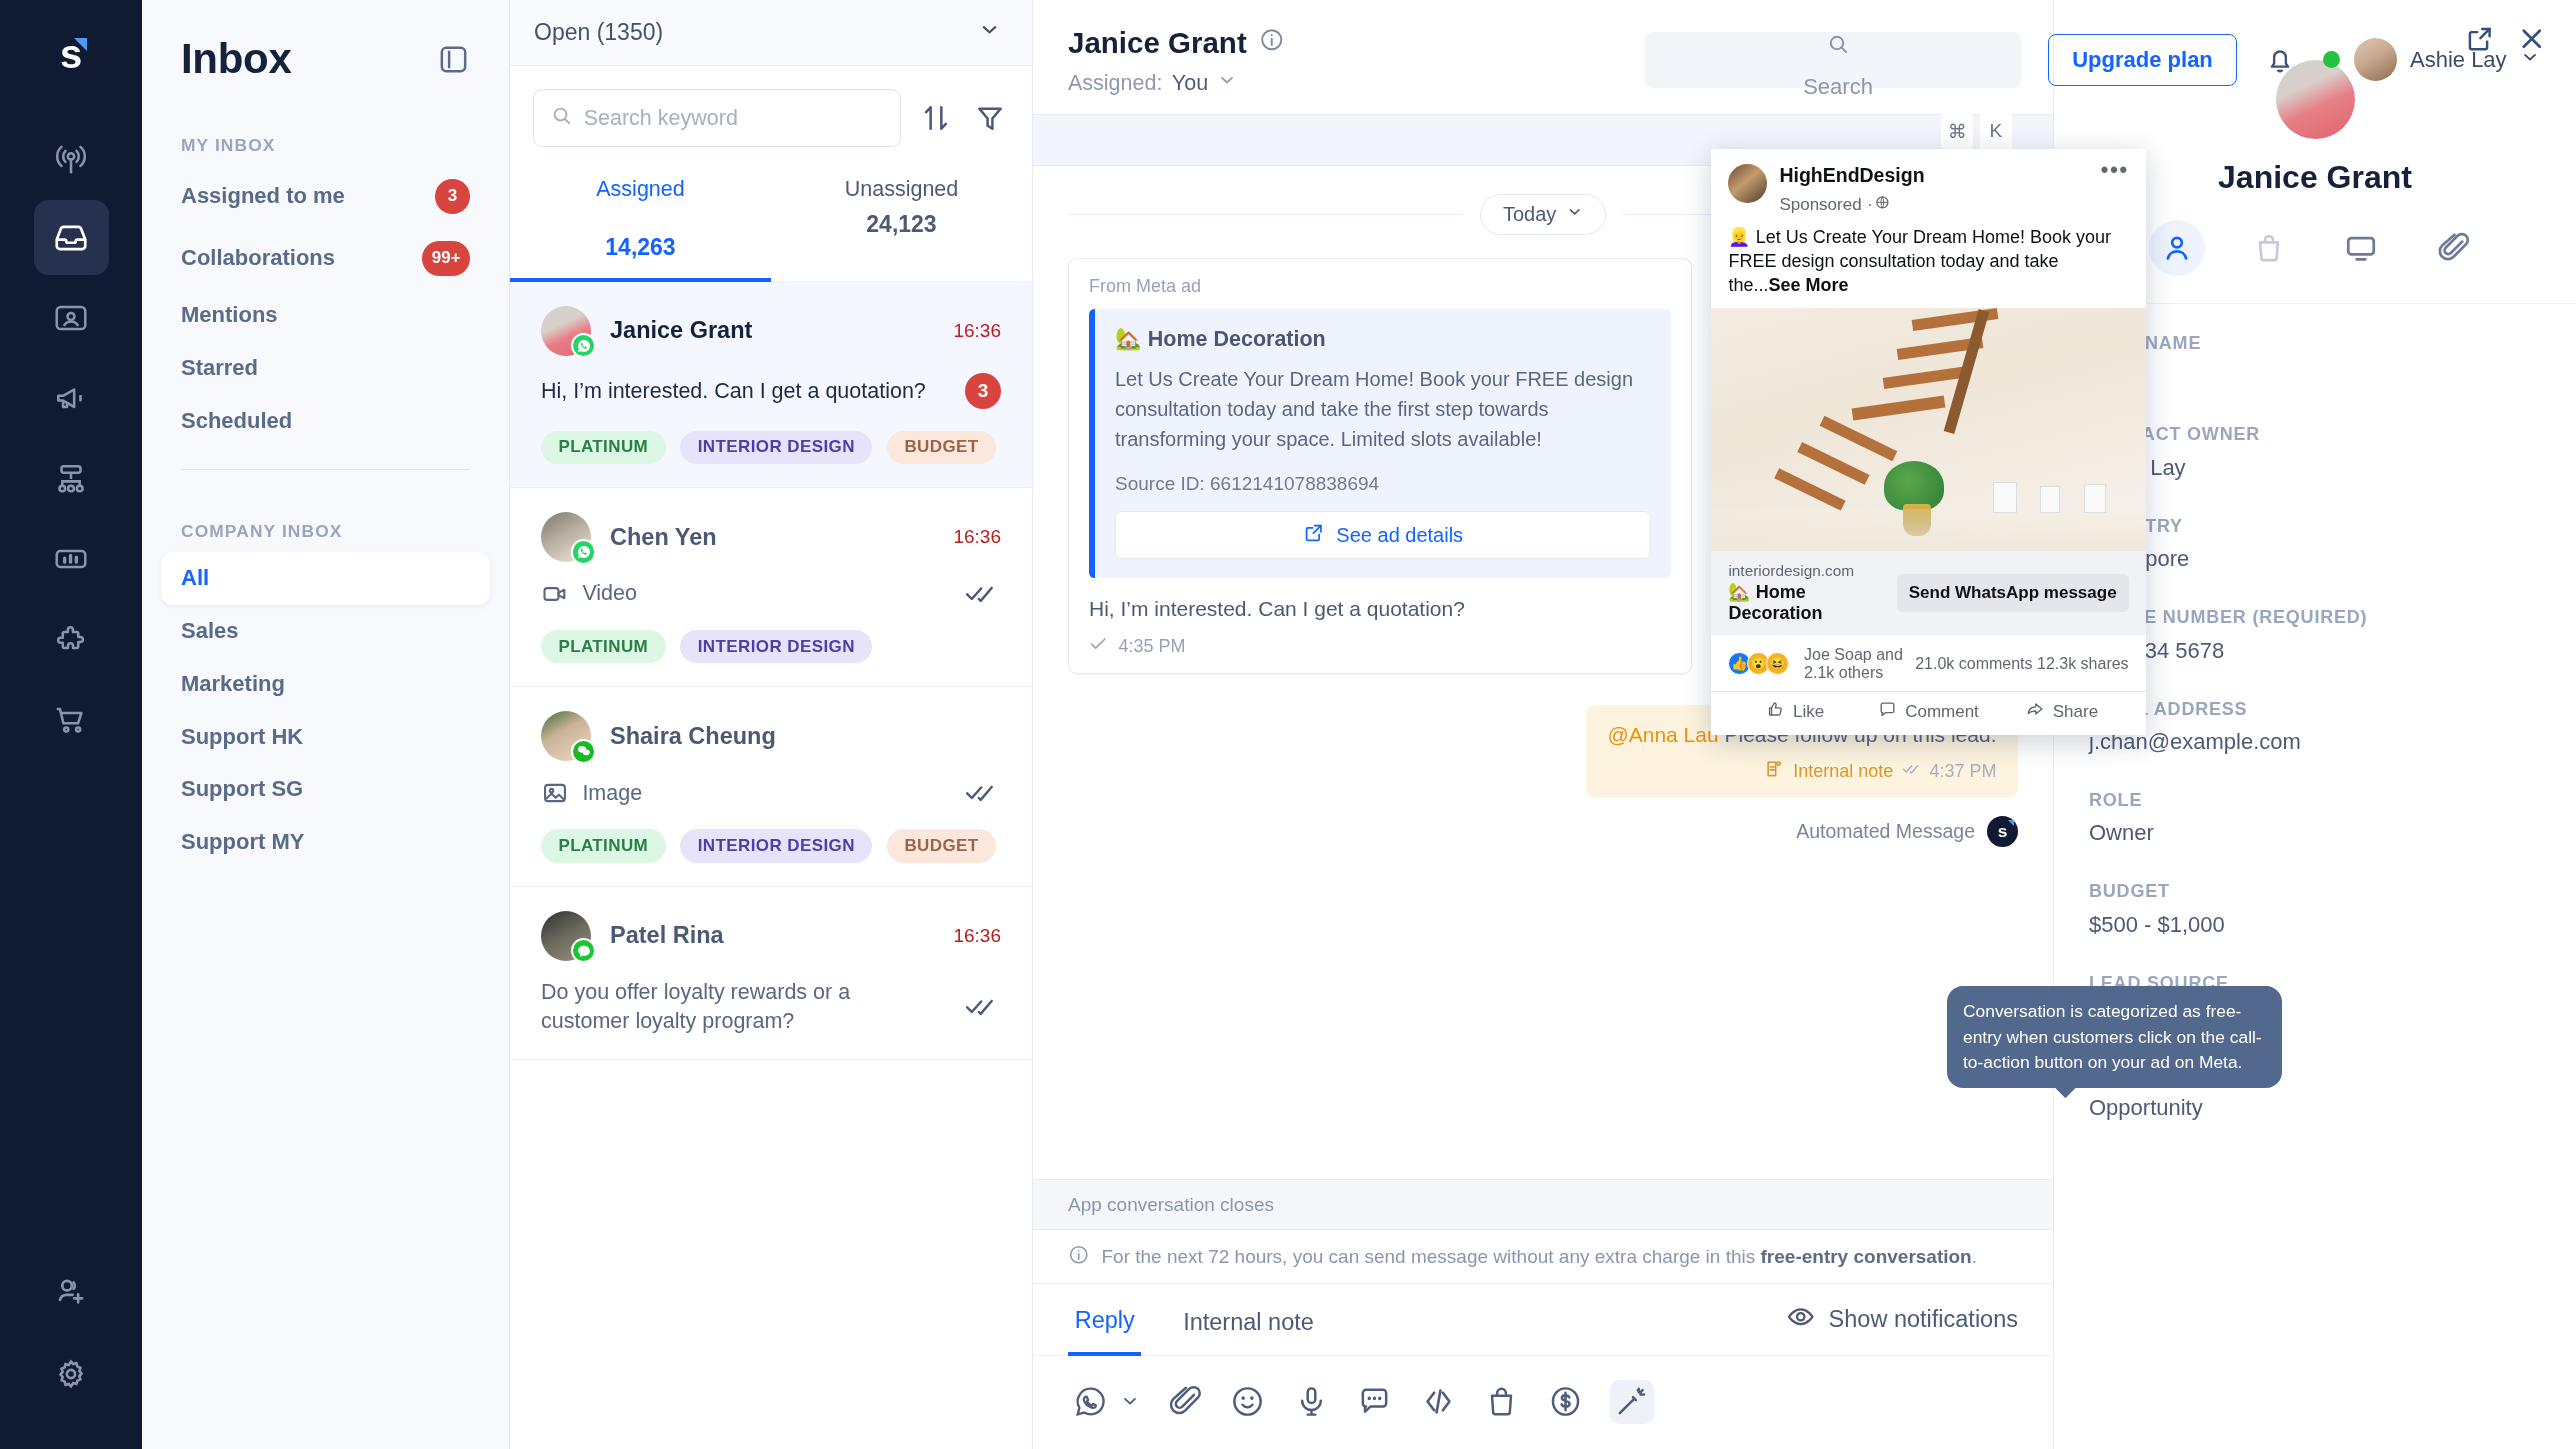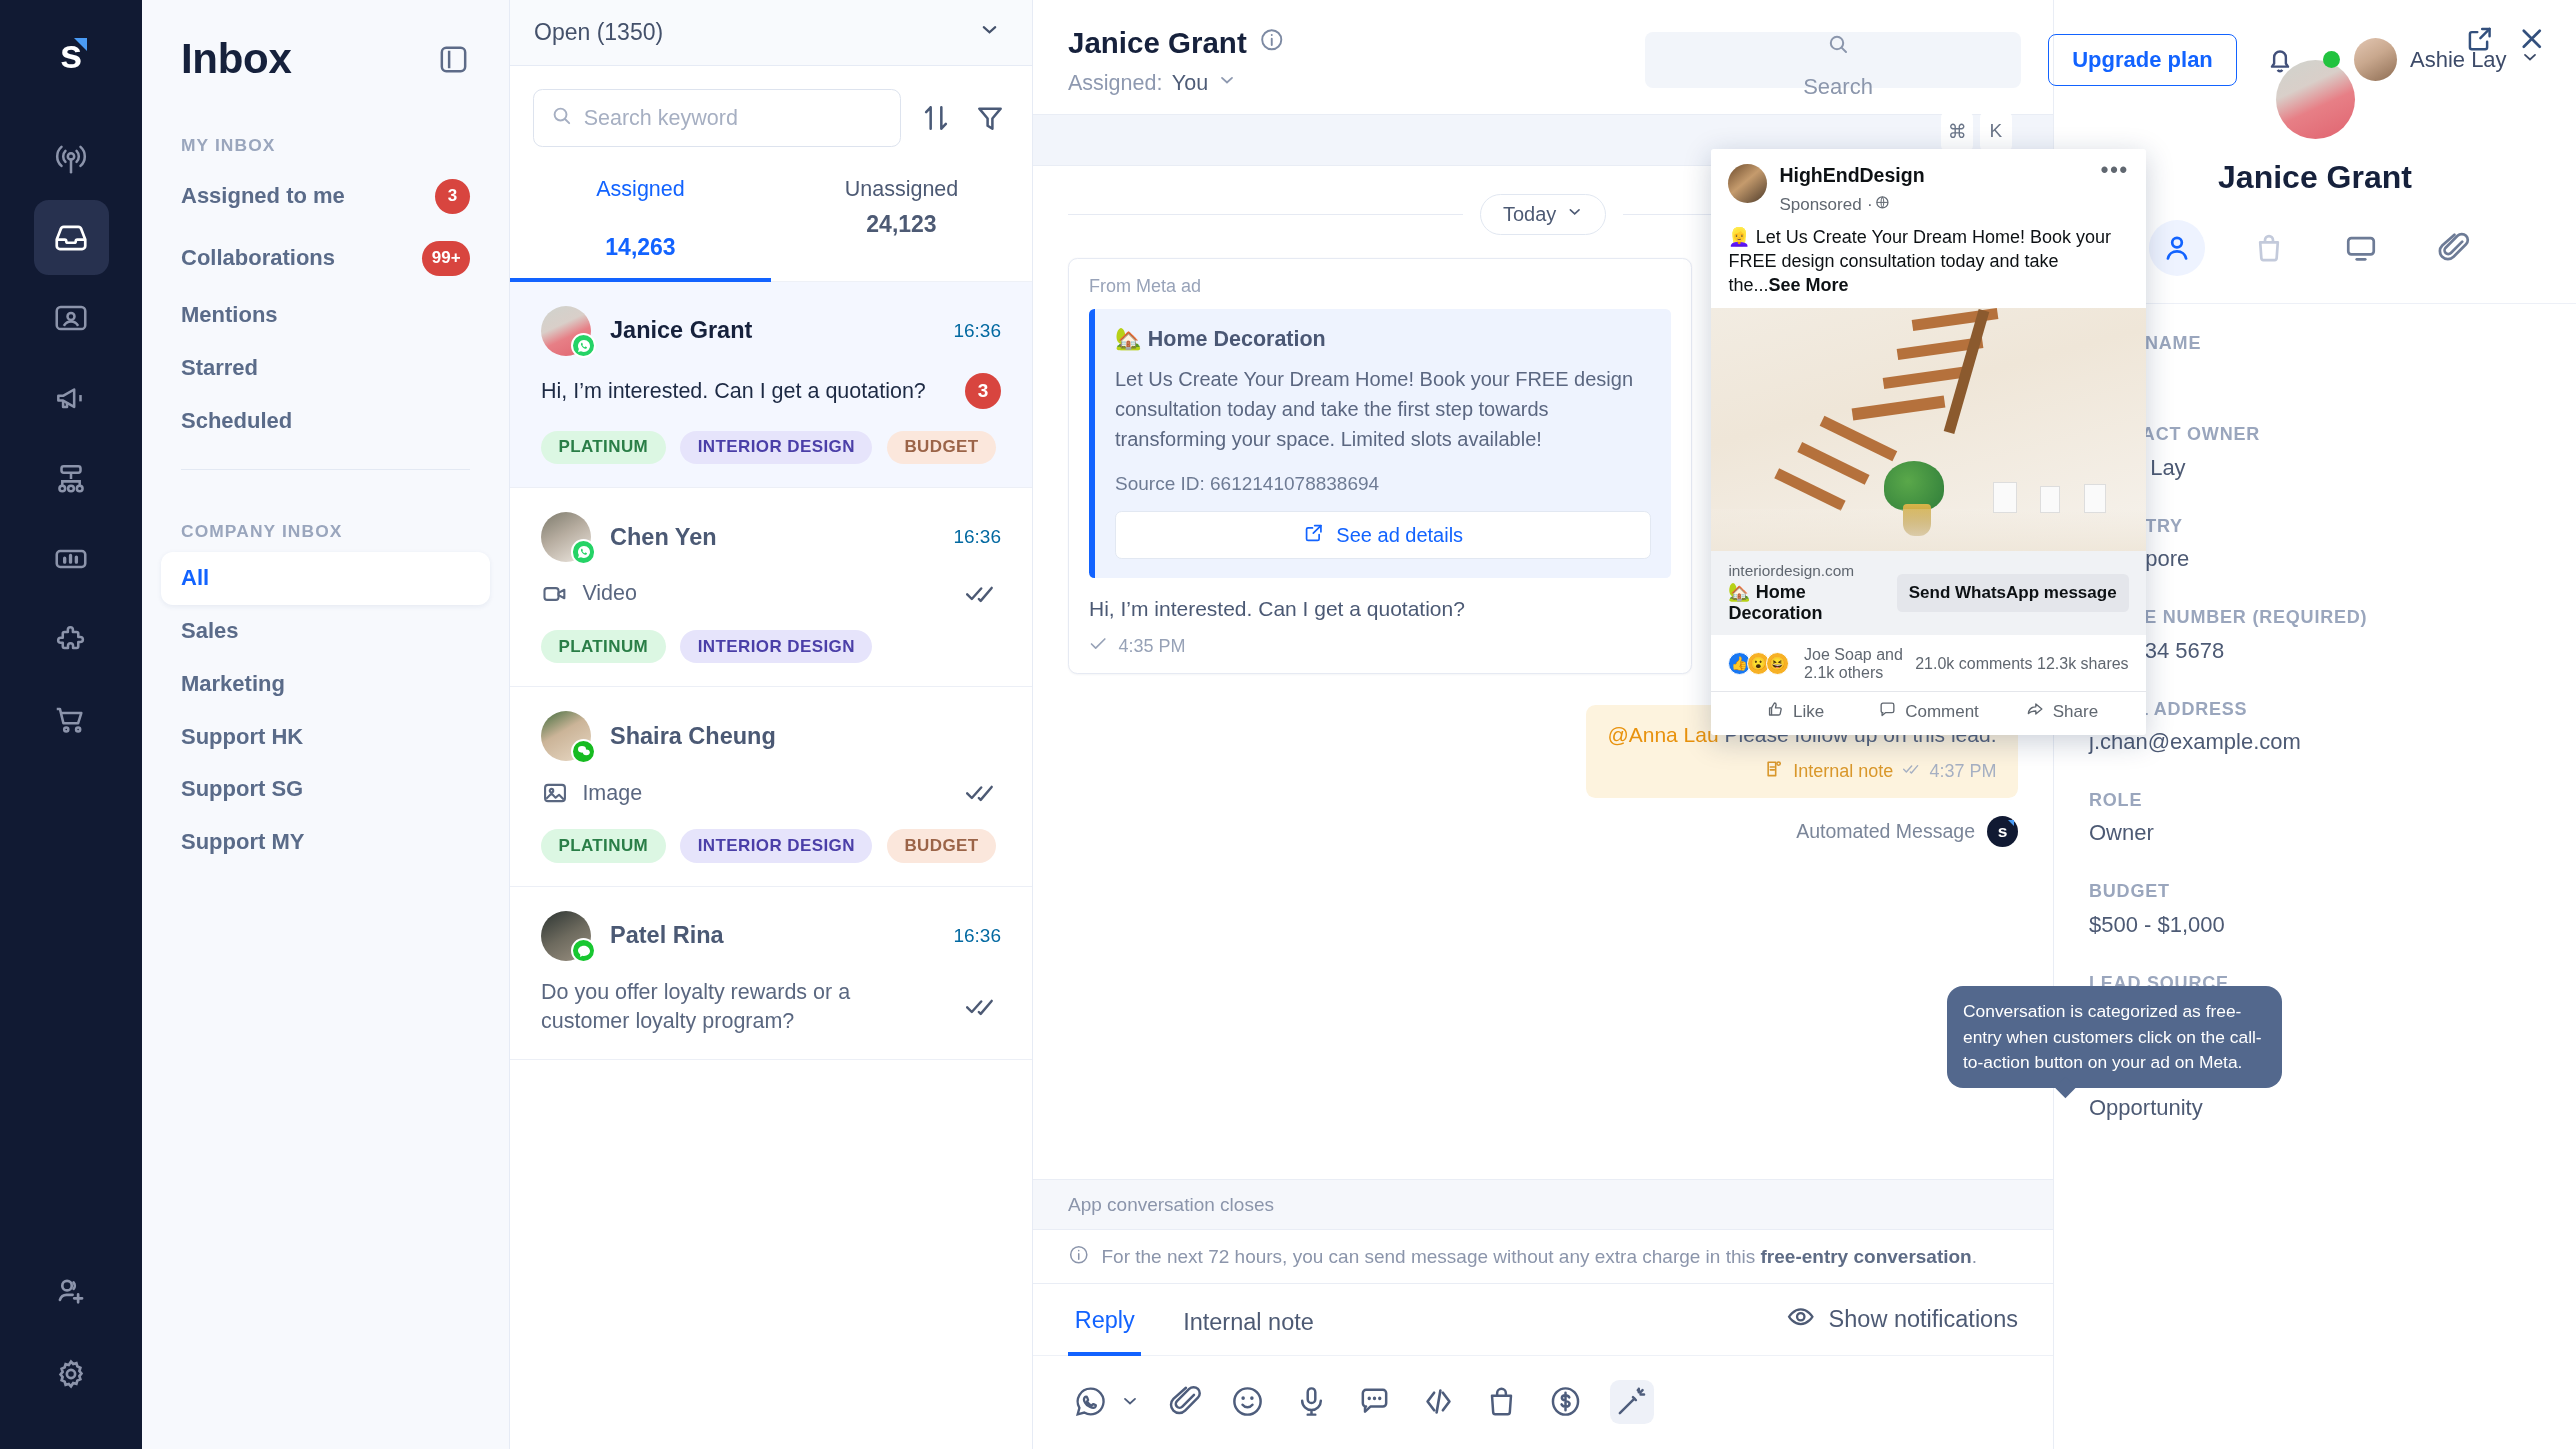--- a/index.html
+++ b/index.html
@@ -91,21 +91,21 @@
   .ch {
     position:absolute; right:-5.4px; bottom:-2.7px; width:25.5px;height:25.5px;border-radius:50%;
     border:2px solid #fff; display:flex;align-items:center;justify-content:center;
   }
   .ch.wa { background:#25d366; }
   .ch.wc { background:#17bb21; }
   .ch.sms{ background:#18c731; }
   .ch svg { width:16px;height:16px; fill:#fff;}
   .conv-name { font-size:23.5px; font-weight:700; color:#4b5974; flex:1;}
   .conv.selected .conv-name { color:#16213c;}
-  .conv-time { font-size:19px; color:#0369a1;}
+  .conv-time { font-size:19px; color:#b91c1c;}
   .conv-msg {
     margin-top:17.4px; display:flex; align-items:center; gap:13.4px;
     font-size:21.5px; color:#5a6780; line-height:1.35;
   }
   .conv.selected .conv-msg { color:#1d2a44;}
   .conv-msg .txt { flex:1; padding-right:20px;}
   .conv-msg .mini { width:28px;height:28px;color:#5a6780;flex:0 0 28px;}
   .conv-msg .mini svg{width:28px;height:28px;}
   .unread {
     background:#d8453f;color:#fff;font-size:19px;font-weight:700;

